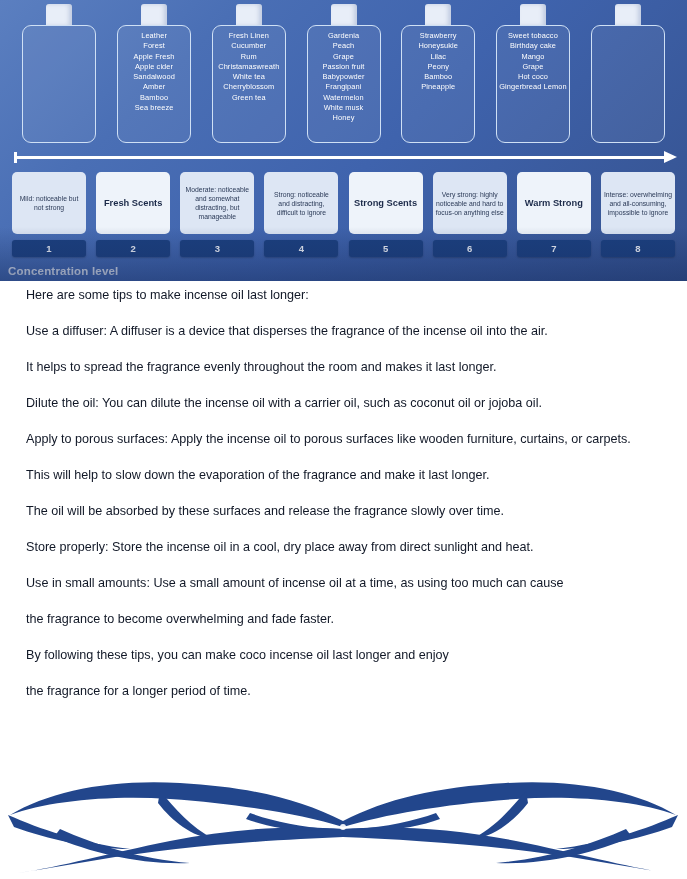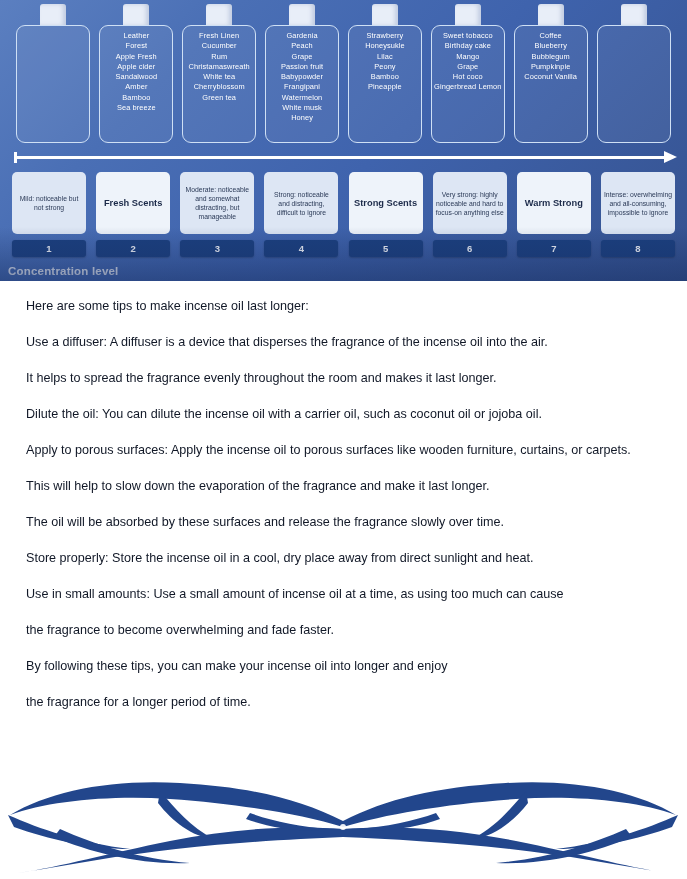--- a/index.html
+++ b/index.html
@@ -183,21 +183,21 @@
   }
 
   
   .tips {
     position: absolute;
     top: 288px;
     left: 26px;
     right: 10px;
   }
   .tips p {
-    margin: 11px 0 22px 0;
+    margin: 0 0 22px 0;
     font-size: 12.6px;
     line-height: 14px;
     color: #111827;
     font-family: "Liberation Sans", sans-serif;
   }
 
   
   .ornament {
     position: absolute;
     left: 0;
@@ -268,30 +268,20 @@
       </div>
       <div class="bottle">
         <div class="cap"></div>
         <div class="body">
           <div class="note">Sweet tobacco</div>
           <div class="note">Birthday cake</div>
           <div class="note">Mango</div>
           <div class="note">Grape</div>
           <div class="note">Hot coco</div>
           <div class="note">Gingerbread Lemon</div>
-        </div>
-      </div>
-      <div class="bottle">
-        <div class="cap"></div>
-        <div class="body">
-          <div class="note">Coffee</div>
-          <div class="note">Blueberry</div>
-          <div class="note">Bubblegum</div>
-          <div class="note">Pumpkinpie</div>
-          <div class="note">Coconut Vanilla</div>
         </div>
       </div>
       <div class="bottle">
         <div class="cap"></div>
         <div class="body"></div>
       </div>
     </div>
 
   <div class="arrow-wrap">
     <div class="arrow-tail"></div>
@@ -344,21 +334,21 @@
     <p>Here are some tips to make incense oil last longer:</p>
     <p>Use a diffuser: A diffuser is a device that disperses the fragrance of the incense oil into the air.</p>
     <p>It helps to spread the fragrance evenly throughout the room and makes it last longer.</p>
     <p>Dilute the oil: You can dilute the incense oil with a carrier oil, such as coconut oil or jojoba oil.</p>
     <p>Apply to porous surfaces: Apply the incense oil to porous surfaces like wooden furniture, curtains, or carpets.</p>
     <p>This will help to slow down the evaporation of the fragrance and make it last longer.</p>
     <p>The oil will be absorbed by these surfaces and release the fragrance slowly over time.</p>
     <p>Store properly: Store the incense oil in a cool, dry place away from direct sunlight and heat.</p>
     <p>Use in small amounts: Use a small amount of incense oil at a time, as using too much can cause</p>
     <p>the fragrance to become overwhelming and fade faster.</p>
-    <p>By following these tips, you can make your incense oil into longer and enjoy</p>
+    <p>By following these tips, you can make coco incense oil last longer and enjoy</p>
     <p>the fragrance for a longer period of time.</p>
   </div>
 
 <svg class="ornament" viewBox="0 0 687 110" preserveAspectRatio="none" xmlns="http://www.w3.org/2000/svg">
   <g fill="#22468c">
     <path d="M343 52 C 300 30, 250 18, 180 14 C 110 10, 50 22, 10 46 C 48 32, 110 26, 170 30 C 240 35, 300 45, 343 58 Z"></path>
     <path d="M343 52 C 386 30, 436 18, 506 14 C 576 10, 636 22, 676 46 C 638 32, 576 26, 516 30 C 446 35, 386 45, 343 58 Z"></path>
     <path d="M343 60 C 290 56, 230 60, 170 72 C 110 84, 60 98, 18 104 C 70 96, 120 86, 176 80 C 240 73, 296 70, 343 68 Z"></path>
     <path d="M343 60 C 396 56, 456 60, 516 72 C 576 84, 626 98, 668 104 C 616 96, 566 86, 510 80 C 446 73, 390 70, 343 68 Z"></path>
     <path d="M8 46 C 40 60, 80 74, 130 80 C 90 80, 48 70, 14 58 Z"></path>

